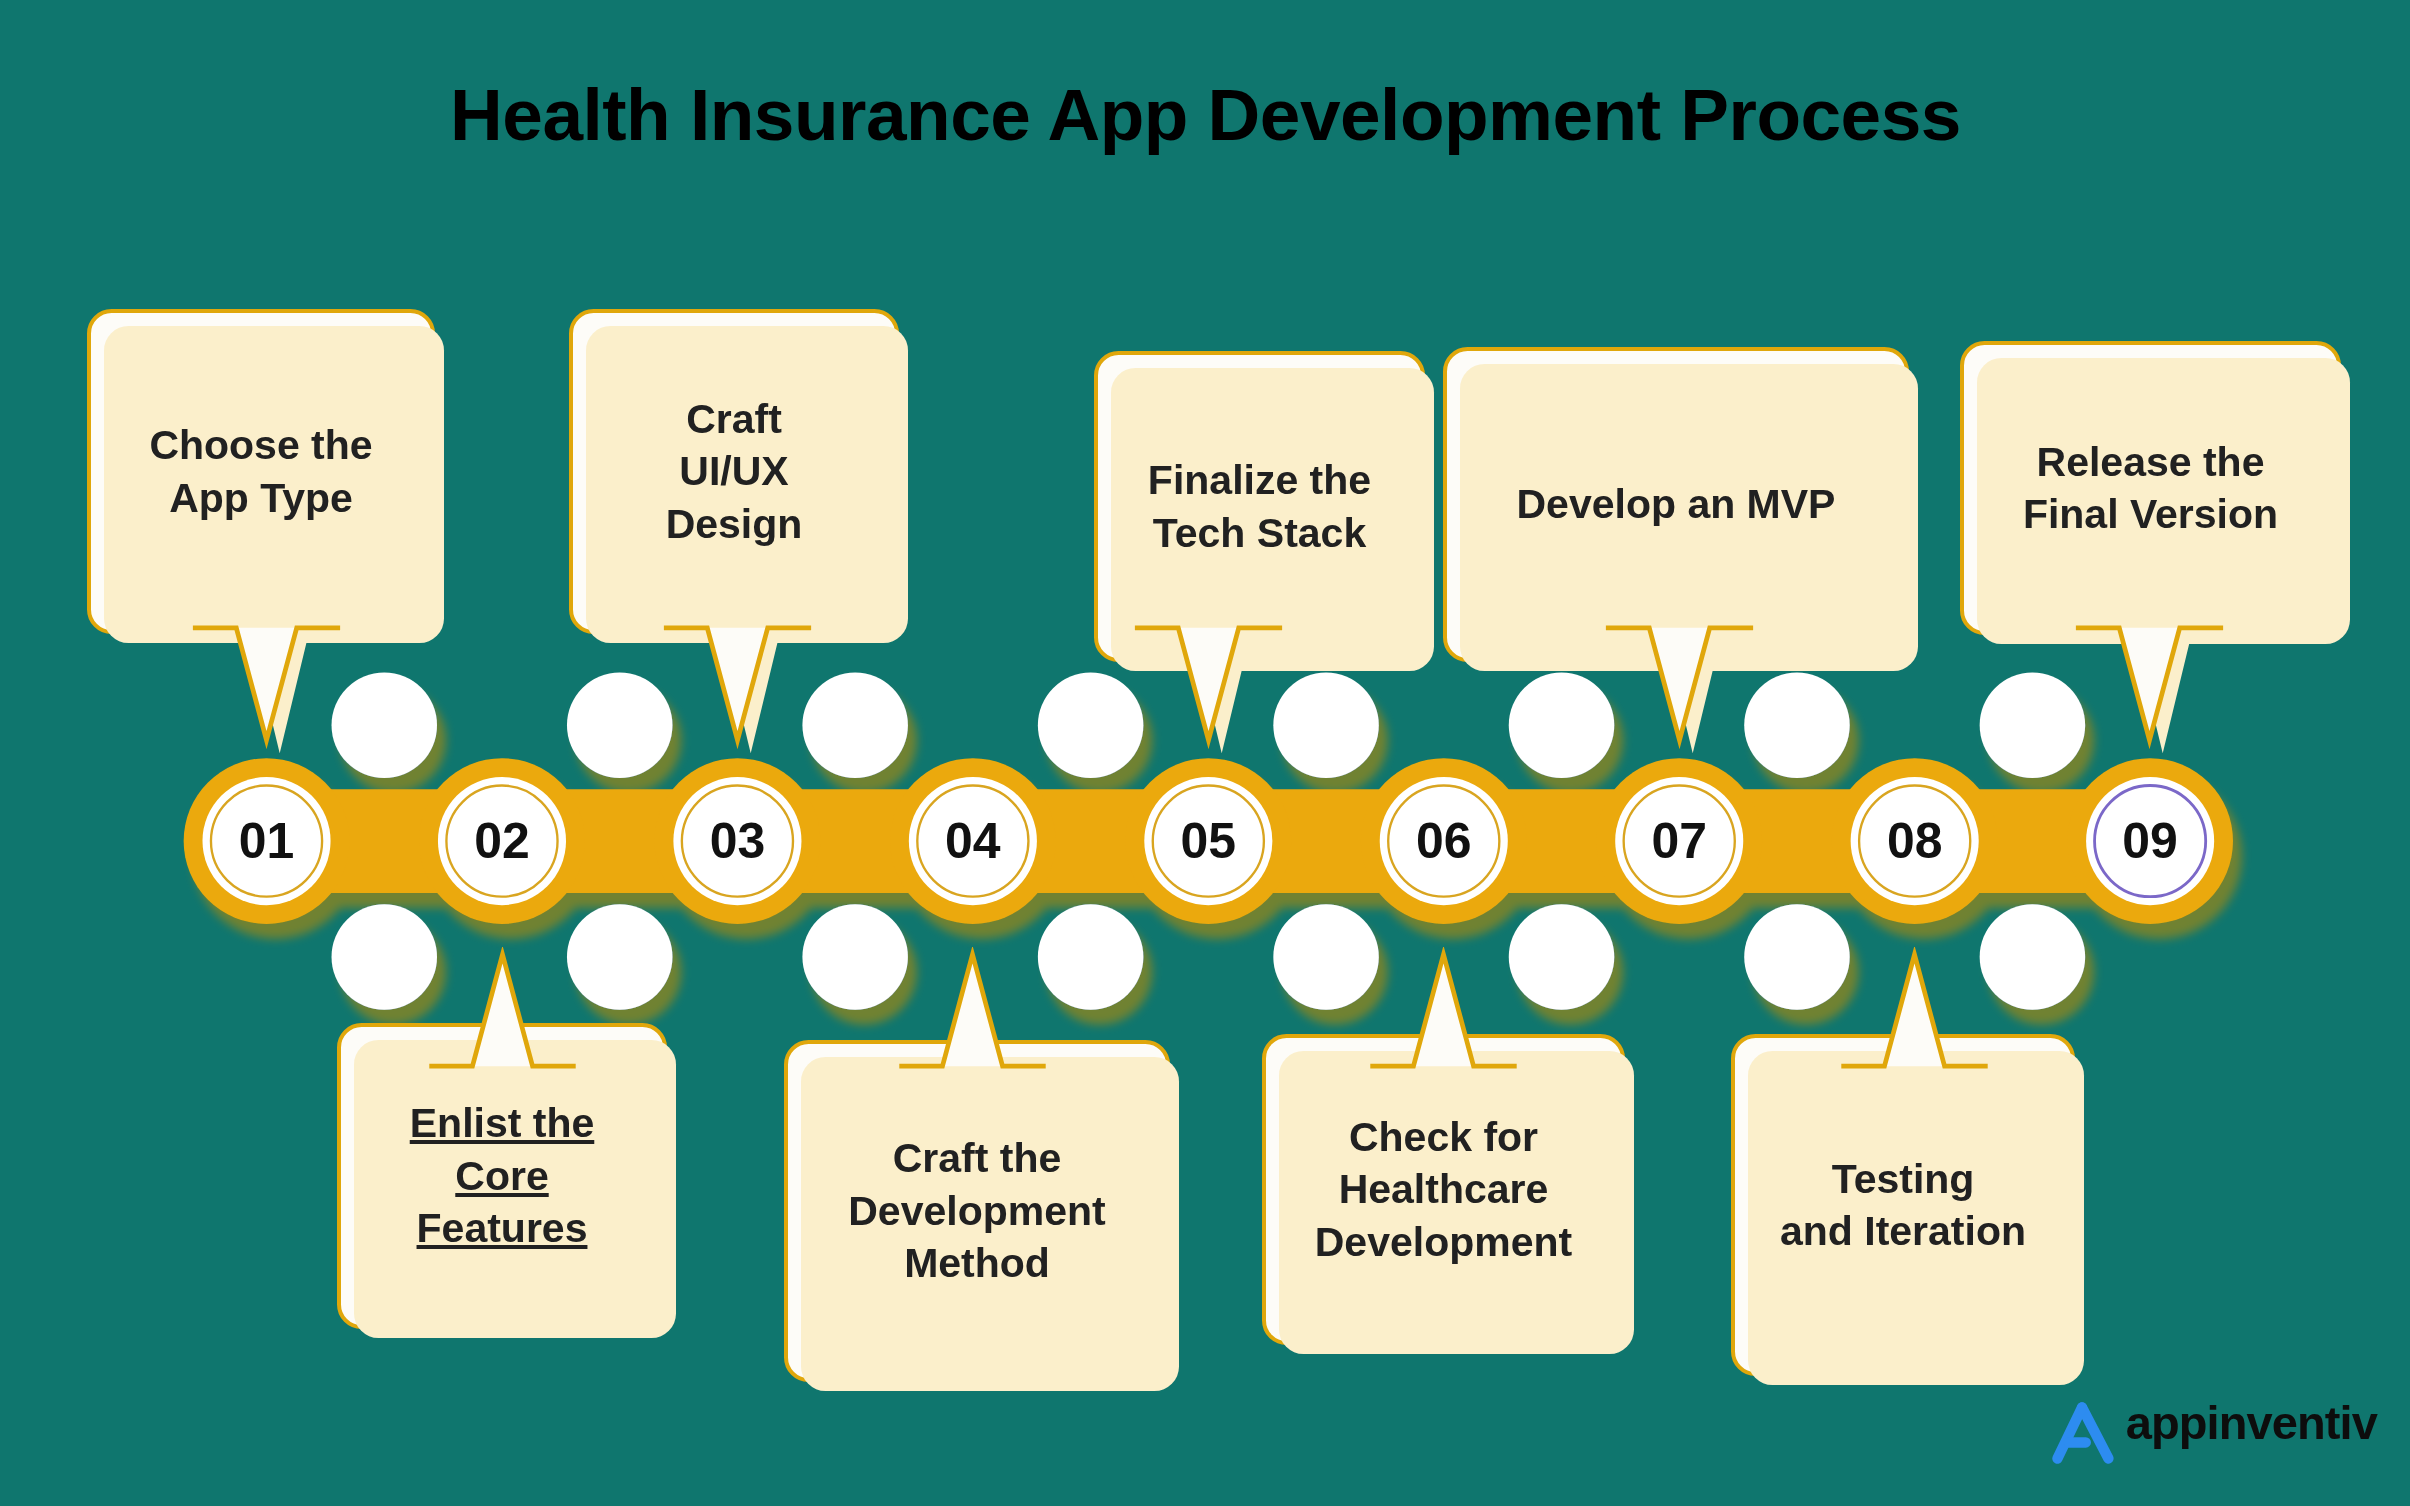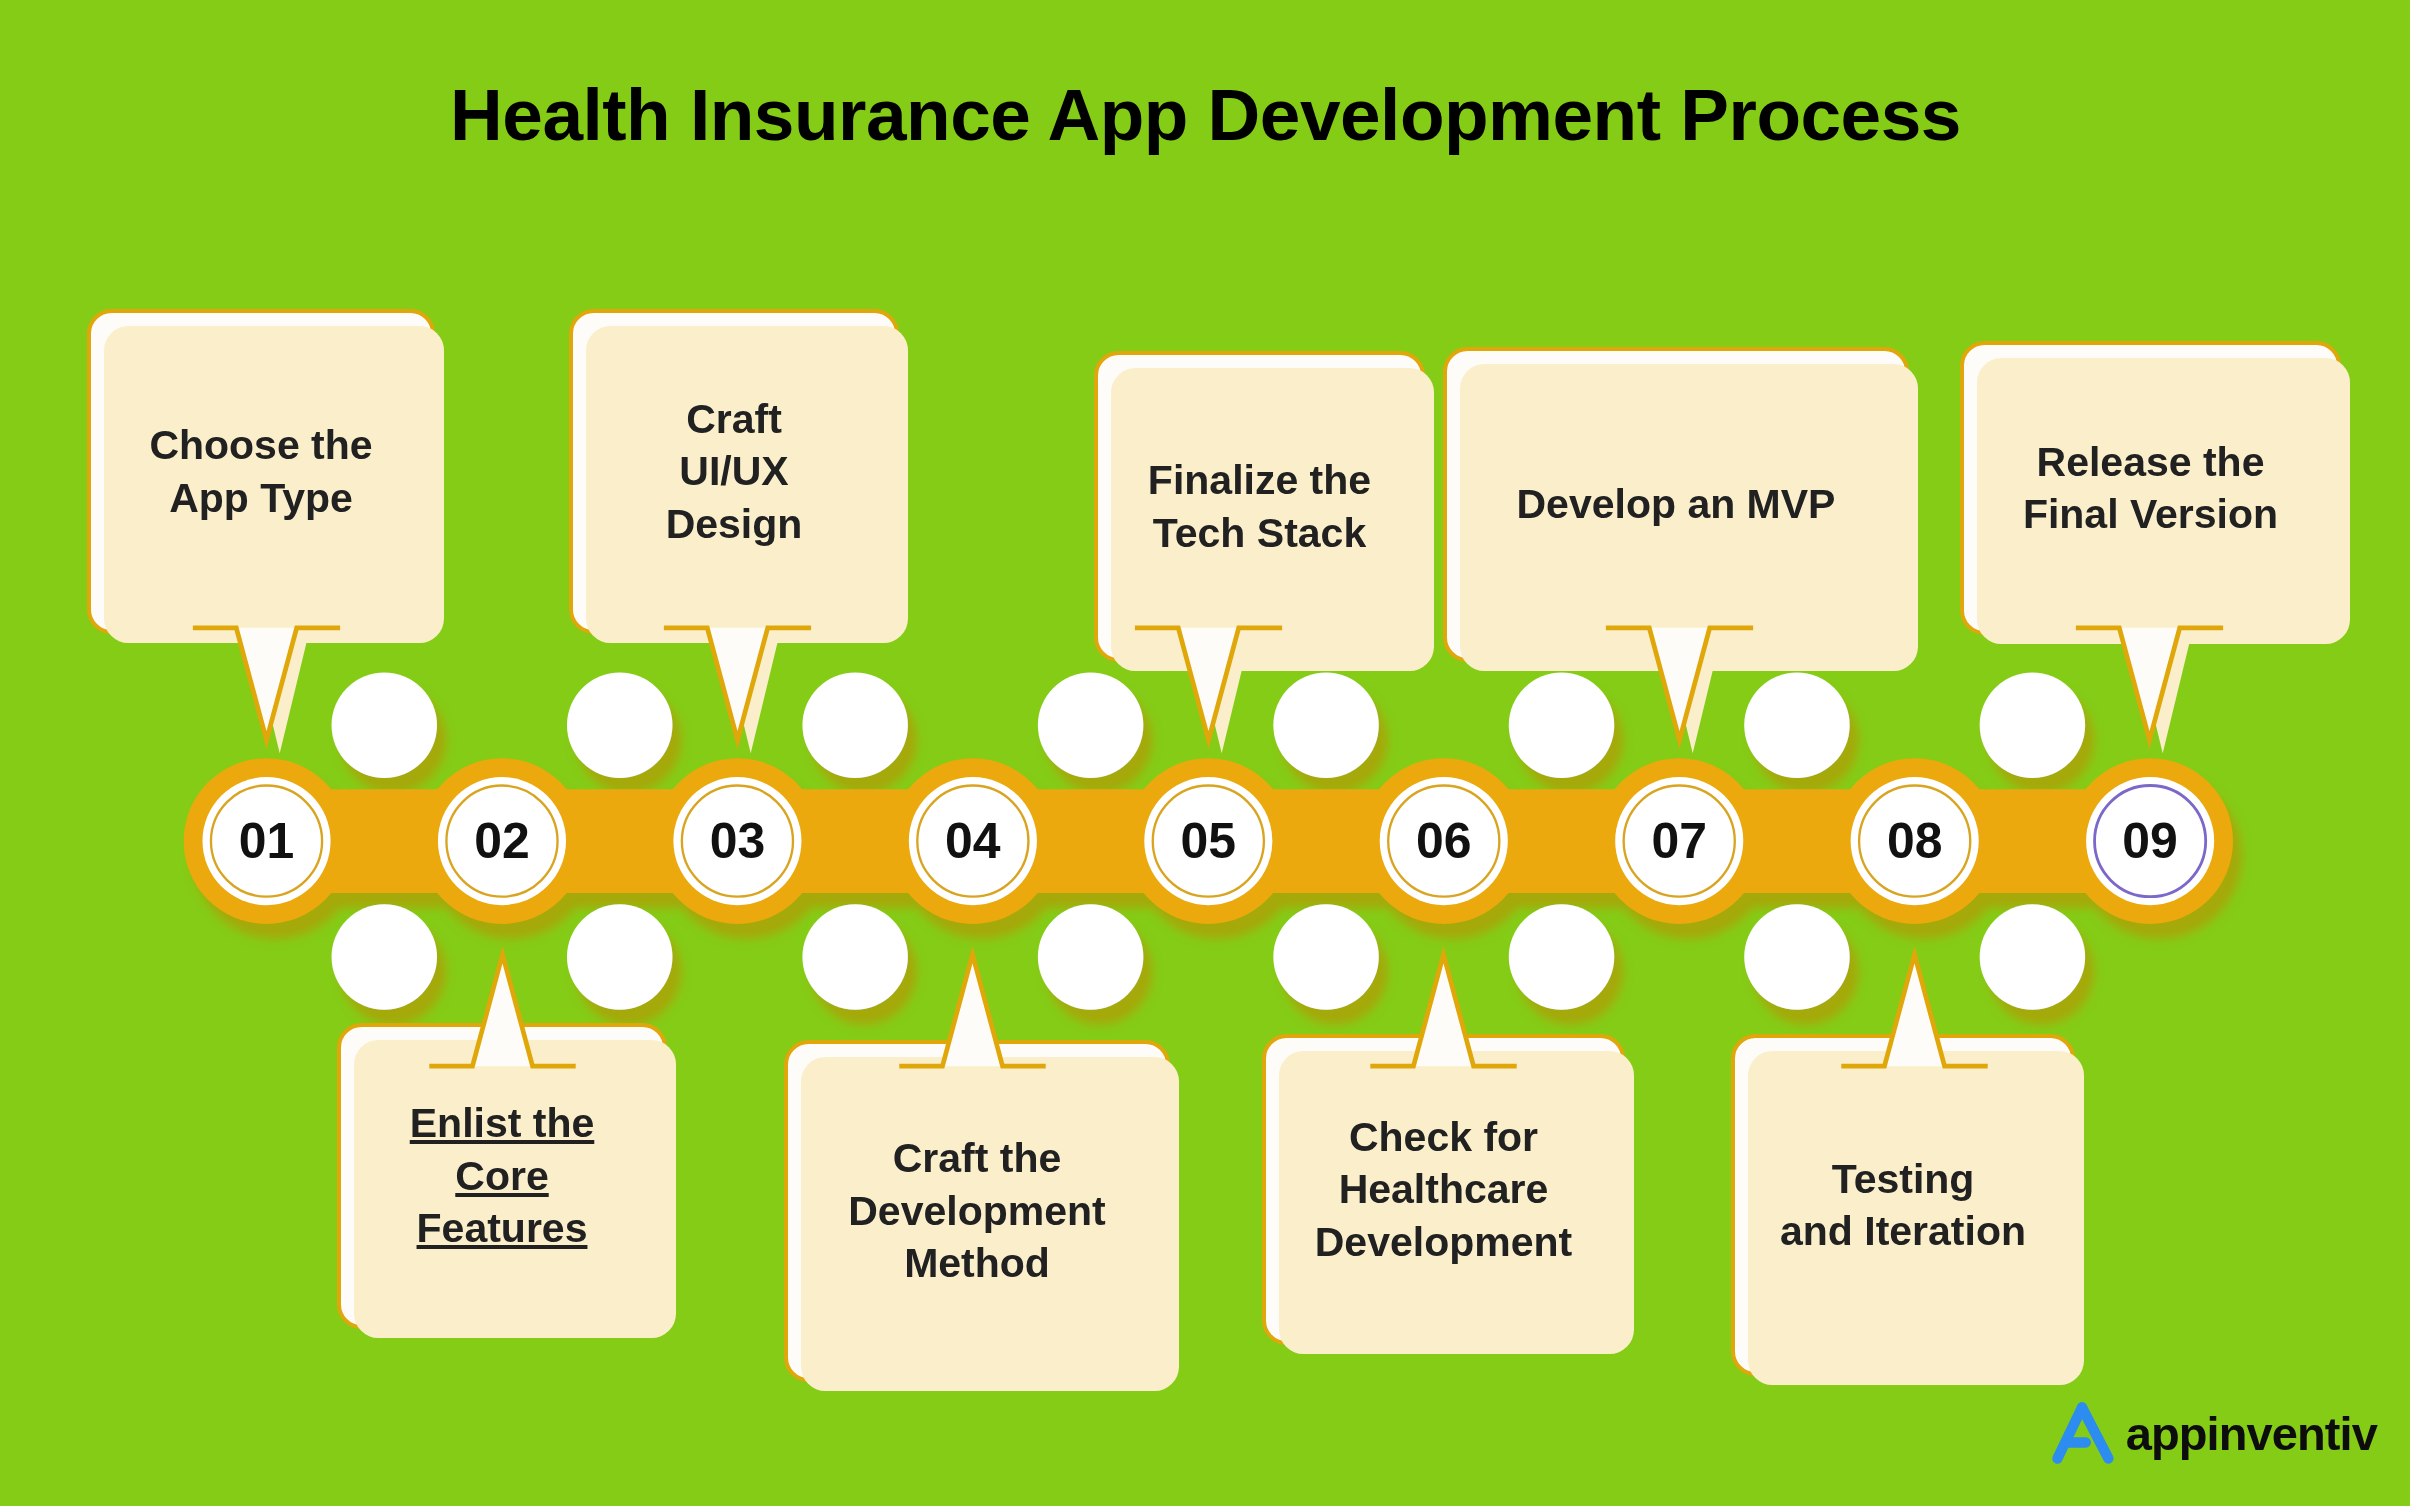--- a/index.html
+++ b/index.html
@@ -12,21 +12,21 @@
     height: 1507px;
     overflow: hidden;
     font-family: "Liberation Sans", sans-serif;
     position: relative;
   }
 
   #canvas {
     position: relative;
     width: 2411px;
     height: 1507px;
-    background: #84cc16;
+    background: #0f766e;
   }
 
   
   #page-title {
     position: absolute;
     left: 0;
     top: 73px;
     width: 2411px;
     text-align: center;
     font-size: 73px;
@@ -86,21 +86,21 @@
     z-index: 4;
     pointer-events: none;
   }
 
   
   #logo {
     position: absolute;
     right: 34px;
     bottom: 40px;
     display: flex;
-    align-items: center;
+    align-items: flex-start;
     gap: 9.4px;
     z-index: 6;
   }
   #logo-text {
     font-size: 47px;
     font-weight: 600;
     color: #0d0d0d;
     letter-spacing: -0.9px;
     line-height: 1;
   }

